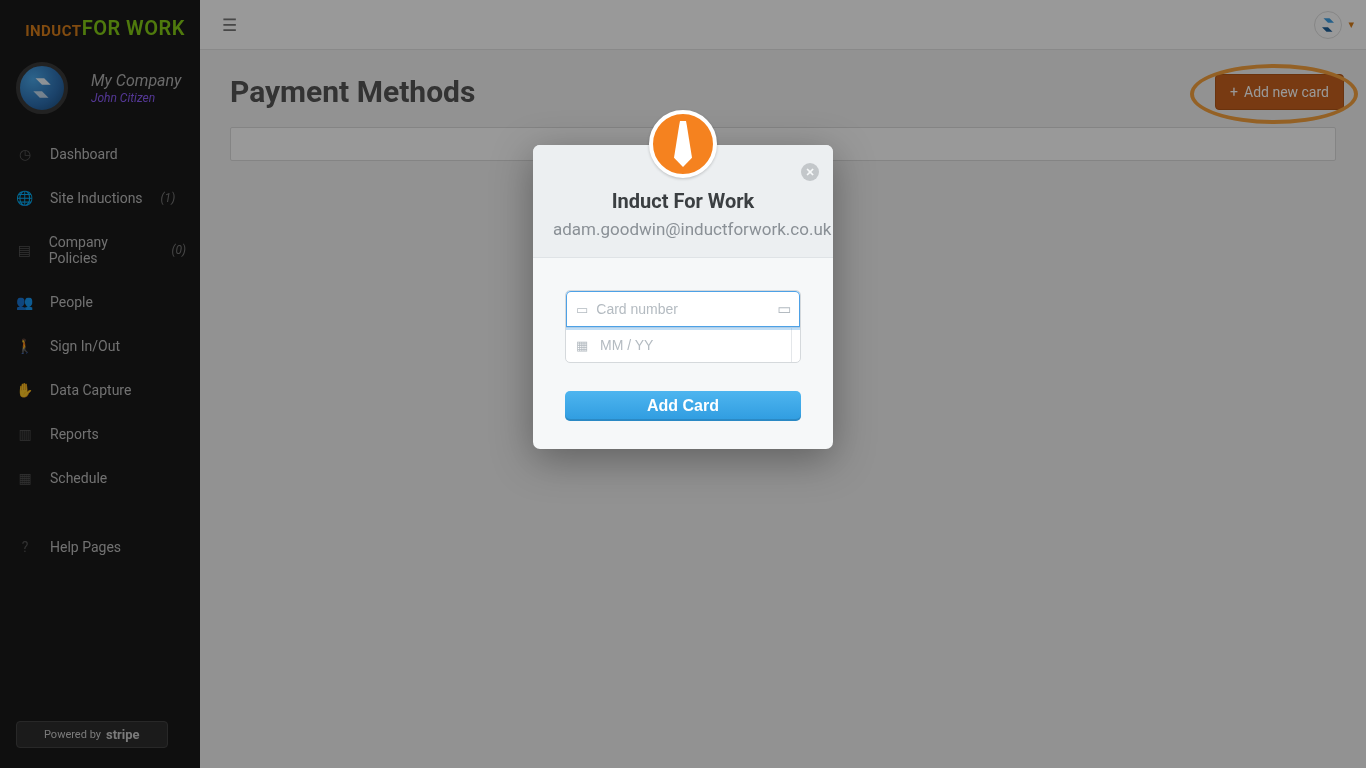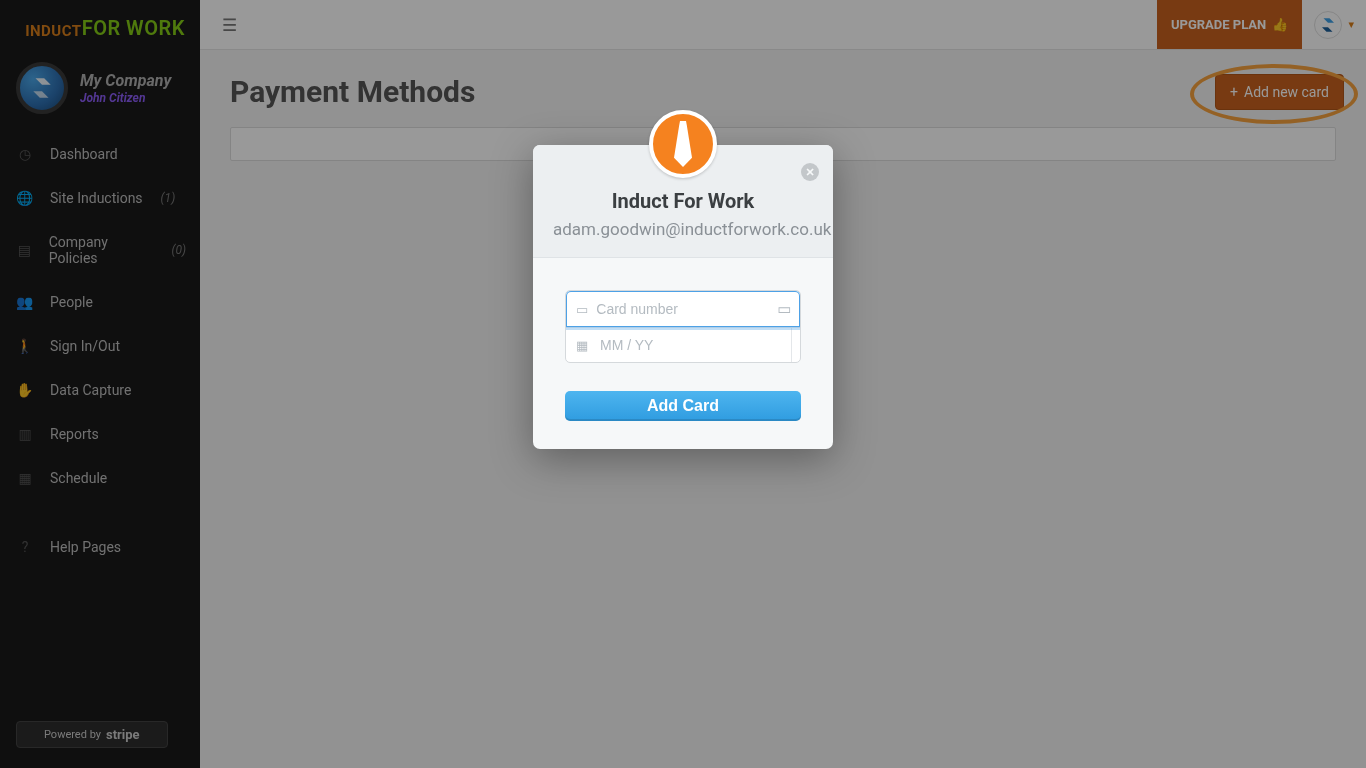--- a/index.html
+++ b/index.html
@@ -3,21 +3,21 @@
 <meta charset="utf-8">
 <style>
 * { box-sizing: border-box; margin: 0; padding: 0; }
 body { font-family: -apple-system, BlinkMacSystemFont, "Segoe UI", Roboto, Helvetica, Arial, sans-serif; width: 1366px; height: 768px; overflow: hidden; background: #f4f4f4; position: relative; }
 
 
 .sidebar { position: absolute; left: 0; top: 0; width: 200px; height: 768px; background: #1a1a1a; color: #9a9a9a; }
 .sidebar-logo { height: 50px; display: flex; align-items: flex-end; justify-content: center; padding-bottom: 10px; padding-left: 10px; }
 .sidebar-logo .brand-a { color: #d87e1a; font-weight: 700; font-size: 15px; letter-spacing: 0.5px;}
 .sidebar-logo .brand-b { color: #84cc16; font-weight: 600; font-size: 20px; letter-spacing: 0.5px;}
-.company-block { padding: 12px 16px 18px; display: flex; align-items: center; gap: 12px; font-weight: bold; }
+.company-block { padding: 12px 16px 18px; display: flex; align-items: center; gap: 23px; }
 .company-avatar { width: 52px; height: 52px; border-radius: 50%; background: radial-gradient(circle at 30% 30%, #4aa6e8 0%, #2d6fb1 60%, #1a4874 100%); border:4px solid #3a3a3a; display:flex; align-items:center; justify-content:center;}
 .company-avatar svg { width: 26px; height: 26px; }
 .company-block .name { font-style: italic; color: #b0b0b0; font-size: 16px; line-height: 1.25; }
 .company-block .user { font-style: italic; color: #8b5cf6; font-size: 12px; }
 .nav-item { display: flex; align-items: center; gap: 14px; padding: 14px 14px; color: #bdbdbd; font-size: 14px; cursor: pointer; }
 .nav-item .icn { width: 22px; text-align: center; color: #555; }
 .nav-item .badge { color: #777; font-size: 12px; font-style:italic; margin-left: 4px; }
 .help-section { margin-top: 25px; }
 .stripe-badge { position: absolute; bottom: 20px; left: 16px; background: #2e2e2e; border-radius: 4px; padding: 5px 27px; color: #ccc; font-size: 11px; display:flex; align-items:center; gap:5px; border:1px solid #444;}
 .stripe-b { font-weight: 700; font-size: 13px; }
@@ -127,24 +127,20 @@
 
   <div class="stripe-badge">
     <span>Powered by</span>
     <span class="stripe-b">stripe</span>
   </div>
 </div>
 
 <div class="topbar">
   <div class="hamburger">☰</div>
   <div class="topbar-right">
-    <div class="upgrade">
-      <span>UPGRADE PLAN</span>
-      <span>👍</span>
-    </div>
     <div class="userchip">
       <span class="circ">
         <svg viewBox="0 0 24 24">
             <path fill="#3ea0e6" d="M6 3 L14 3 L20 9 L12 9 Z"></path>
             <path fill="#1c5f9a" d="M4 15 L12 15 L18 21 L10 21 Z"></path>
           </svg>
       </span>
       <span class="caret">▾</span>
     </div>
   </div>

